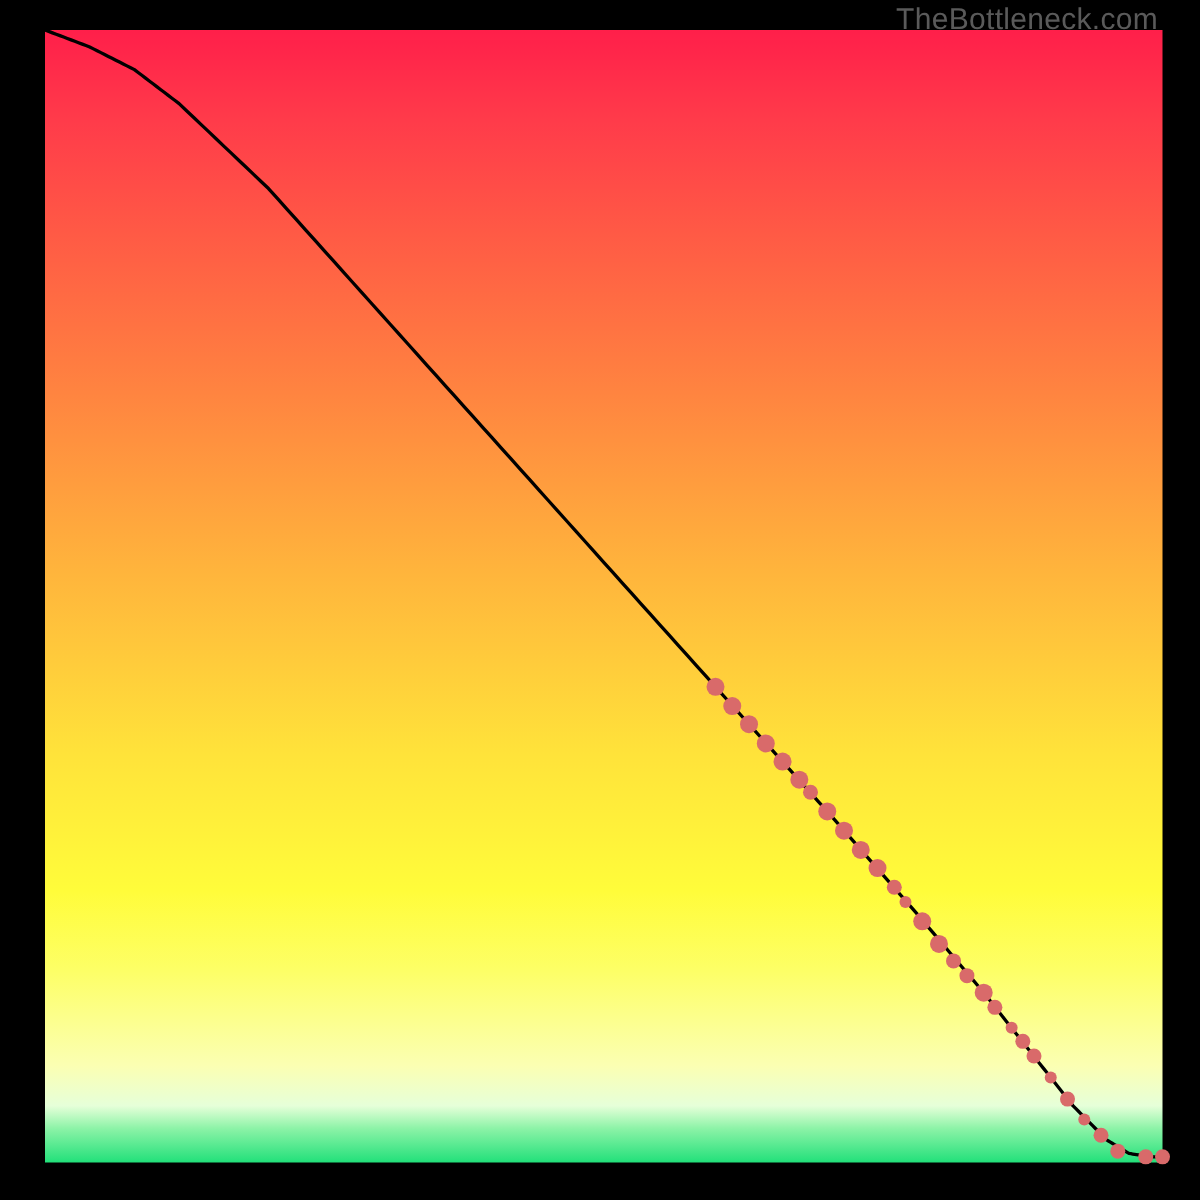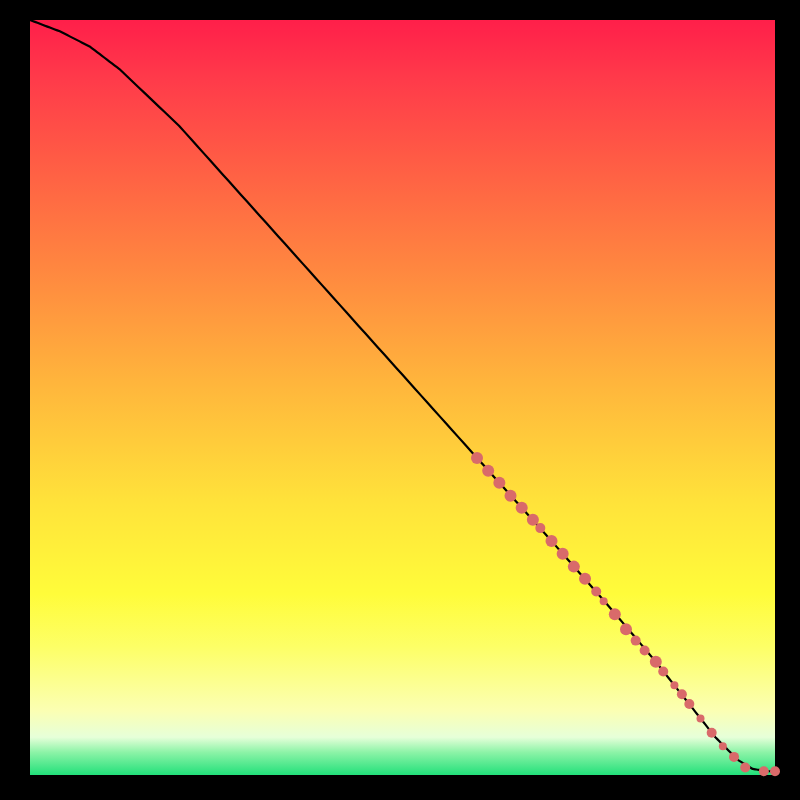--- a/index.html
+++ b/index.html
@@ -54,20 +54,21 @@
     top: 0;
     width: 745px;
     height: 755px;
     overflow: visible;
   }
 </style>
 </head>
 <body>
 
 <div class="frame">
+  <div class="attribution">TheBottleneck.com</div>
 
   <div class="plot-area">
     <svg class="overlay" viewBox="0 0 745 755">
       <path id="curve-path" fill="none" stroke="#000" stroke-width="2.2" stroke-linecap="round" stroke-linejoin="round" d="M0.00 0.00 L2.48 0.94 L4.97 1.89 L7.45 2.83 L9.93 3.77 L12.42 4.72 L14.90 5.66 L17.38 6.61 L19.87 7.55 L22.35 8.49 L24.83 9.44 L27.32 10.38 L29.80 11.33 L32.28 12.58 L34.77 13.84 L37.25 15.10 L39.73 16.36 L42.22 17.62 L44.70 18.88 L47.18 20.13 L49.67 21.39 L52.15 22.65 L54.63 23.91 L57.12 25.17 L59.60 26.43 L62.08 28.31 L64.57 30.20 L67.05 32.09 L69.53 33.98 L72.02 35.86 L74.50 37.75 L76.98 39.64 L79.47 41.53 L81.95 43.41 L84.43 45.30 L86.92 47.19 L89.40 49.07 L94.37 53.79 L99.33 58.51 L104.30 63.23 L109.27 67.95 L114.23 72.67 L119.20 77.39 L124.17 82.11 L129.13 86.83 L134.10 91.54 L139.07 96.26 L144.03 100.98 L149.00 105.70 L155.21 112.62 L161.42 119.54 L167.63 126.46 L173.83 133.38 L180.04 140.30 L186.25 147.22 L192.46 154.15 L198.67 161.07 L204.88 167.99 L211.08 174.91 L217.29 181.83 L223.50 188.75 L229.71 195.67 L235.92 202.59 L242.13 209.51 L248.33 216.43 L254.54 223.35 L260.75 230.28 L266.96 237.20 L273.17 244.12 L279.38 251.04 L285.58 257.96 L291.79 264.88 L298.00 271.80 L304.21 278.72 L310.42 285.64 L316.63 292.56 L322.83 299.48 L329.04 306.40 L335.25 313.33 L341.46 320.25 L347.67 327.17 L353.88 334.09 L360.08 341.01 L366.29 347.93 L372.50 354.85 L378.71 361.77 L384.92 368.69 L391.13 375.61 L397.33 382.53 L403.54 389.45 L409.75 396.38 L415.96 403.30 L422.17 410.22 L428.37 417.14 L434.58 424.06 L440.79 430.98 L447.00 437.90 L453.21 444.82 L459.42 451.74 L465.63 458.66 L471.83 465.58 L478.04 472.50 L484.25 479.43 L490.46 486.35 L496.67 493.27 L502.88 500.19 L509.08 507.11 L515.29 514.03 L521.50 520.95 L526.47 526.61 L531.43 532.27 L536.40 537.94 L541.37 543.60 L546.33 549.26 L551.30 554.92 L556.27 560.59 L561.23 566.25 L566.20 571.91 L571.17 577.58 L576.13 583.24 L581.10 588.90 L584.83 593.30 L588.55 597.71 L592.27 602.11 L596.00 606.52 L599.73 610.92 L603.45 615.33 L607.17 619.73 L610.90 624.13 L614.63 628.54 L618.35 632.94 L622.07 637.35 L625.80 641.75 L628.28 644.90 L630.77 648.04 L633.25 651.19 L635.73 654.33 L638.22 657.48 L640.70 660.63 L643.18 663.77 L645.67 666.92 L648.15 670.06 L650.63 673.21 L653.12 676.35 L655.60 679.50 L658.08 682.65 L660.57 685.79 L663.05 688.94 L665.53 692.08 L668.02 695.23 L670.50 698.38 L672.98 701.52 L675.47 704.67 L677.95 707.81 L680.43 710.96 L682.92 714.10 L685.40 717.25 L687.26 719.14 L689.13 721.02 L690.99 722.91 L692.85 724.80 L694.71 726.69 L696.58 728.58 L698.44 730.46 L700.30 732.35 L702.16 734.24 L704.02 736.13 L705.89 738.01 L707.75 739.90 L708.99 740.65 L710.23 741.41 L711.48 742.16 L712.72 742.92 L713.96 743.67 L715.20 744.43 L716.44 745.18 L717.68 745.94 L718.92 746.70 L720.17 747.45 L721.41 748.21 L722.65 748.96 L723.89 749.15 L725.13 749.34 L726.38 749.53 L727.62 749.72 L728.86 749.90 L730.10 750.09 L731.34 750.28 L732.58 750.47 L733.83 750.66 L735.07 750.85 L736.31 751.04 L737.55 751.23 L738.17 751.23 L738.79 751.23 L739.41 751.23 L740.03 751.23 L740.65 751.23 L741.27 751.23 L741.90 751.23 L742.52 751.23 L743.14 751.23 L743.76 751.23 L744.38 751.23 L745.00 751.23 "></path>
       <g id="marker-group">
           <circle cx="447.00" cy="437.90" r="6" fill="#d96a6a"></circle>
           <circle cx="458.18" cy="450.74" r="6" fill="#d96a6a"></circle>
           <circle cx="469.35" cy="462.81" r="6" fill="#d96a6a"></circle>
           <circle cx="480.53" cy="475.65" r="6" fill="#d96a6a"></circle>
           <circle cx="491.70" cy="487.73" r="6" fill="#d96a6a"></circle>

